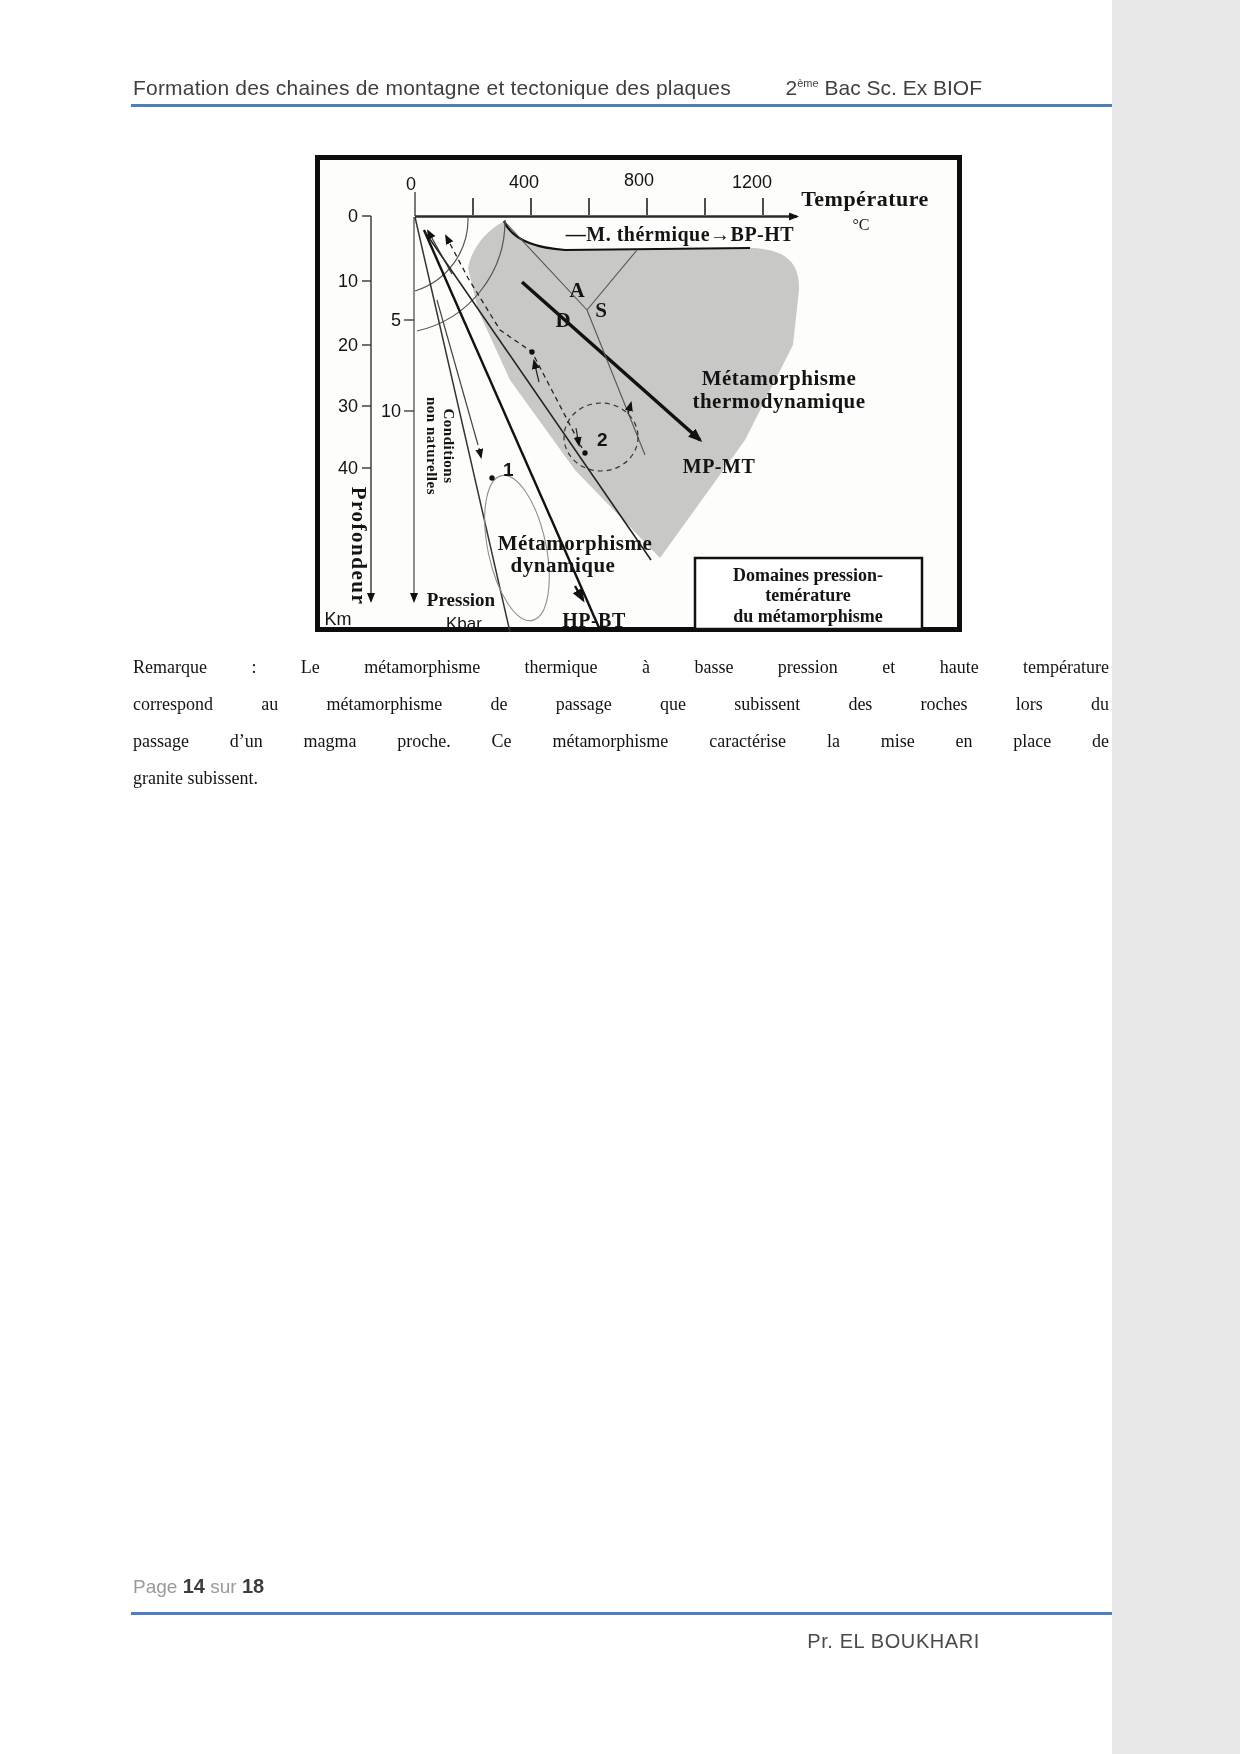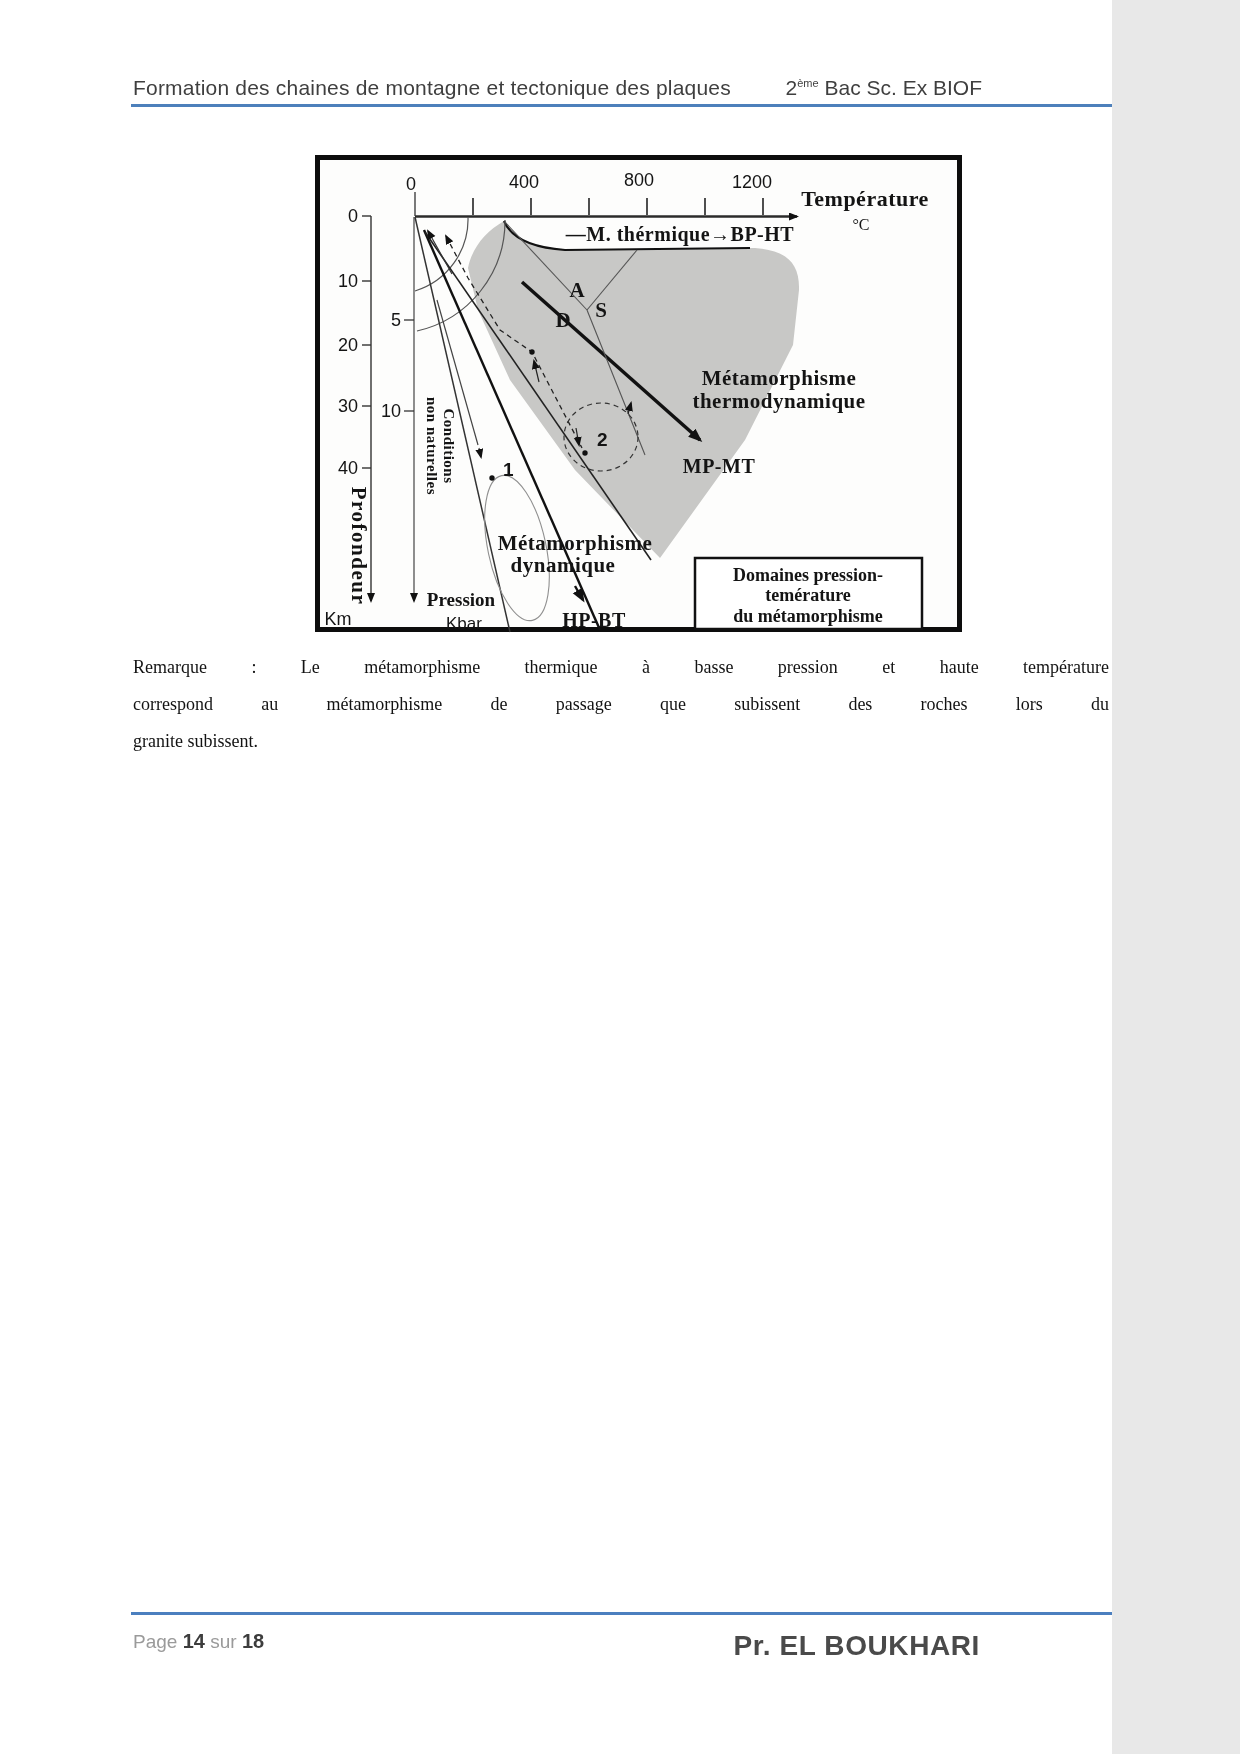--- a/index.html
+++ b/index.html
@@ -15,23 +15,23 @@
   svg text{font-family:"Liberation Serif",serif;fill:#141414;}
   .sans{font-family:"Liberation Sans",sans-serif;}
   .b{font-weight:bold;}
   
   .remark{position:absolute;left:133px;top:649px;width:976px;
           font-family:"Liberation Serif",serif;font-size:18px;line-height:37px;color:#131313;}
   .remark .jl{text-align:justify;text-align-last:justify;}
   .remark .ll{text-align:left;}
   
   .ftr-rule{position:absolute;left:131px;top:1612px;width:981px;height:3px;background:#4b7fbf;}
-  .ftr-left{position:absolute;left:133px;top:1630px;font-size:19px;color:#9a9a9a;}
+  .ftr-left{position:absolute;left:133px;top:1575px;font-size:19px;color:#9a9a9a;}
   .ftr-left .num{font-size:20px;font-weight:bold;color:#3d3d3d;}
-  .ftr-right{position:absolute;right:132px;top:1630px;font-size:28px;color:#4a4a4a;letter-spacing:.6px;font-weight:bold;}
+  .ftr-right{position:absolute;right:132px;top:1630px;font-size:20px;color:#4a4a4a;letter-spacing:.6px;}
 </style>
 </head>
 <body>
 
 <div class="pg">
 
   <div class="hdr-left">Formation des chaines de montagne et tectonique des plaques</div>
   <div class="hdr-right"><span>2</span><sup>ème</sup><span> Bac Sc. Ex BIOF</span></div>
   <div class="hdr-rule"></div>
 
@@ -149,20 +149,21 @@
     <rect x="695" y="558" width="227" height="71" fill="#ffffff" stroke="#111" stroke-width="2.5"></rect>
     <text class="b" x="808" y="581" font-size="18" text-anchor="middle">Domaines pression-</text>
     <text class="b" x="808" y="601" font-size="18" text-anchor="middle">temérature</text>
     <text class="b" x="808" y="622" font-size="18" text-anchor="middle">du métamorphisme</text>
   </svg>
   </div>
 
   <div class="remark">
     <div class="jl">Remarque : Le métamorphisme thermique à basse pression et haute température</div>
     <div class="jl">correspond au métamorphisme de passage que subissent des roches lors du</div>
+    <div class="jl">passage d’un magma proche. Ce métamorphisme caractérise la mise en place de</div>
     <div class="ll">granite subissent.</div>
   </div>
 
   <div class="ftr-rule"></div>
   <div class="ftr-left">
     <span>Page</span>
     <span class="num">14</span>
     <span>sur</span>
     <span class="num">18</span>
   </div>

